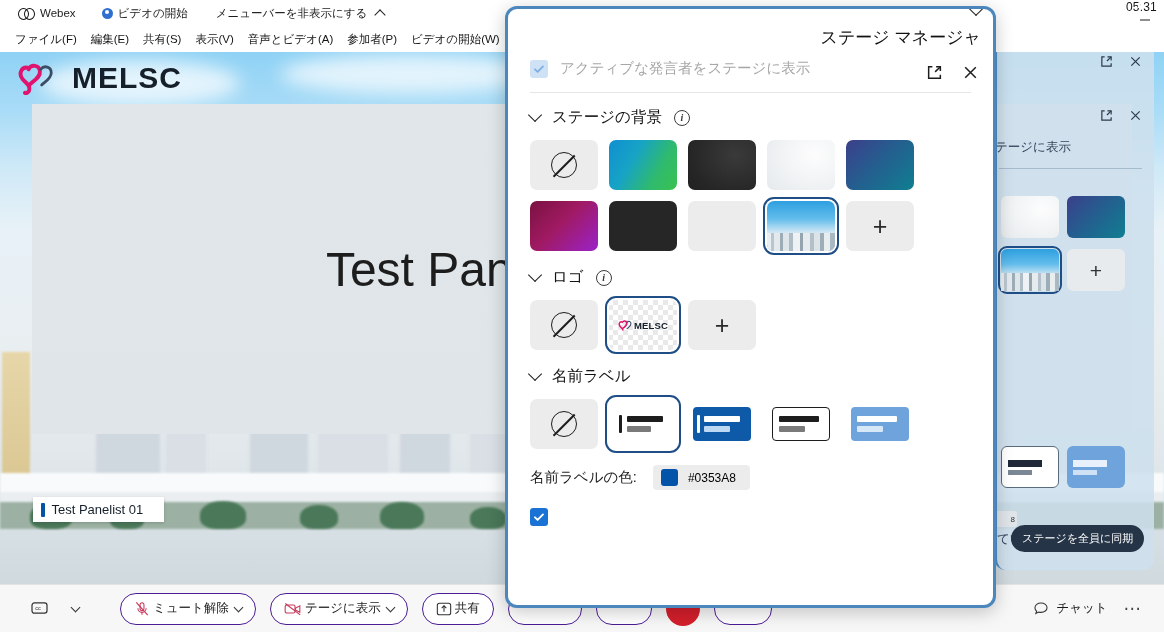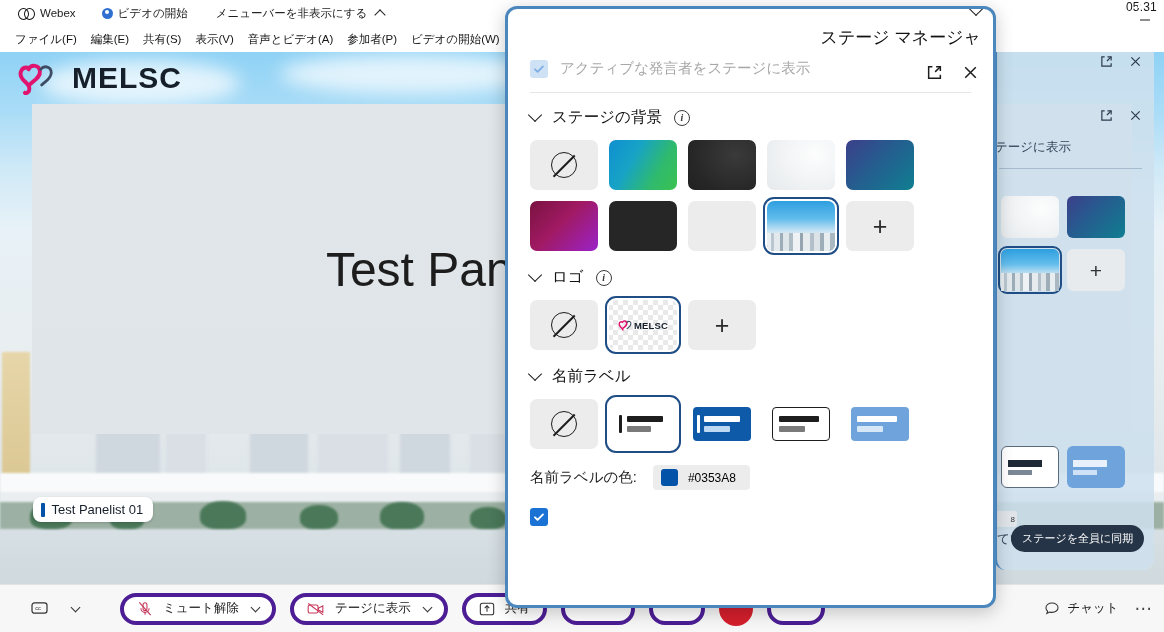--- a/index.html
+++ b/index.html
@@ -158,43 +158,43 @@
     display: flex; align-items: center; justify-content: center;
   }
   .stage-name {
     font-size: 48px; color: #1d1d1d; font-weight: normal;
     white-space: nowrap;
     transform: translateX(-120px);
   }
   
   .name-label {
     position: absolute; left: 33px; top: 445px;
-    background: #ffffff; border-radius: 8px;
-    padding: 5px 10px 5px 8px;
+    background: #ffffff; border-radius: 0;
+    padding: 5px 21px 5px 8px;
     display: flex; align-items: center; gap: 7px;
     box-shadow: 0 1px 3px rgba(0,0,0,.18);
   }
   .name-accent { width: 3.5px; height: 14px; background: #0353A8; border-radius: 1px; }
   .name-text { font-size: 13px; color: #16202b; white-space: nowrap; }
 
   
   .controlbar {
     position: absolute; left: 0; bottom: 0;
     width: 1164px; height: 48px;
     background: #f7f7f7;
     border-top: 1px solid #e3e3e3;
     display: flex; align-items: center;
     z-index: 20;
   }
   .cb-left { display: flex; align-items: center; gap: 10px; padding-left: 26px; }
   .cb-center { position: absolute; left: 120px; display: flex; align-items: center; gap: 14px; }
-  .cb-right { margin-left: auto; display: flex; align-items: center; gap: 16px; padding-right: 11px; }
+  .cb-right { margin-left: auto; display: flex; align-items: center; gap: 16px; padding-right: 22px; }
   .pill {
-    height: 32px; border: 4px solid #4c1d95; border-radius: 18px;
-    background: #ffffff; display: flex; align-items: center; gap: 10px;
+    height: 32px; border: 1px solid #4c1d95; border-radius: 18px;
+    background: #ffffff; display: flex; align-items: center; gap: 3px;
     padding: 0 13px; font-size: 12.5px; color: #1b1b1b; white-space: nowrap;
   }
   .pill .chev { margin-left: 3px; }
   .icon-btn {
     width: 26px; height: 26px; display: flex; align-items: center; justify-content: center;
     color: #333;
   }
   .chev-d {
     width: 7px; height: 7px; border-right: 1.5px solid #333; border-bottom: 1.5px solid #333;
     transform: rotate(45deg); margin-top: -3px; display: inline-block;

